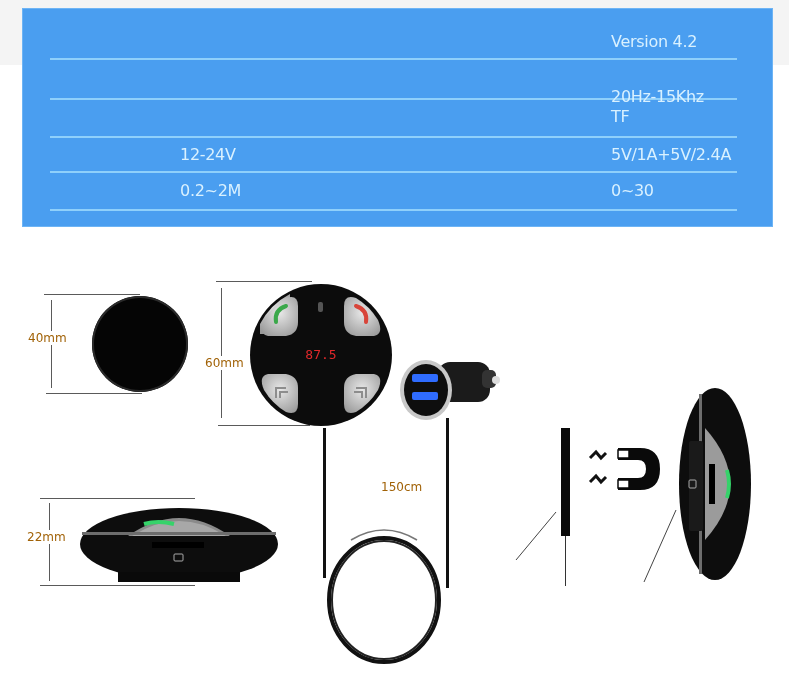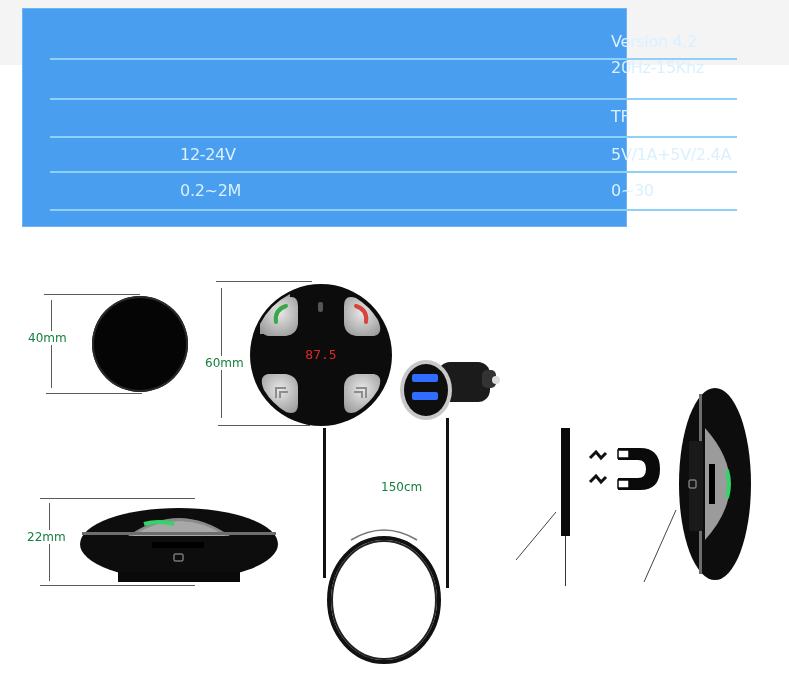--- a/index.html
+++ b/index.html
@@ -3,51 +3,51 @@
 <meta charset="utf-8">
 <style>
   html, body { margin: 0; padding: 0; }
   body {
     width: 789px; height: 699px; position: relative; overflow: hidden;
     background: #ffffff;
     font-family: "Liberation Sans", "DejaVu Sans", sans-serif;
   }
   .top-band { position: absolute; left: 0; top: 0; width: 789px; height: 65px; background: #f4f4f4; }
   .spec-panel {
-    position: absolute; left: 23px; top: 9px; width: 603px; height: 217px;
+    position: absolute; left: 23px; top: 9px; width: 749px; height: 217px;
     background: #4a9ef0; box-shadow: 0 0 0 1px #6db4f5;
   }
   .spec-rule { position: absolute; left: 27px; width: 687px; height: 2px; background: #8fd0fb; }
   .spec-text {
     position: absolute; color: #d9f1ff; font-size: 16px; line-height: 18px;
     font-family: "DejaVu Sans", sans-serif; letter-spacing: -0.3px; white-space: nowrap;
   }
   .spec-left { left: 157px; }
   .spec-right { left: 588px; }
 
   .dim-line { position: absolute; background: #5a5a5a; }
-  .dim-label { position: absolute; font-size: 12px; color: #15803d; font-family: "DejaVu Sans", sans-serif; background: #fff; padding: 0 1px; }
+  .dim-label { position: absolute; font-size: 12px; color: #a16207; font-family: "DejaVu Sans", sans-serif; background: #fff; padding: 0 1px; }
   .abs { position: absolute; }
 </style>
 </head>
 <body>
 
 <div class="top-band"></div>
 
 <div class="spec-panel">
   <div class="spec-rule" style="top:49px"></div>
   <div class="spec-rule" style="top:89px"></div>
   <div class="spec-rule" style="top:127px"></div>
   <div class="spec-rule" style="top:162px"></div>
   <div class="spec-rule" style="top:200px"></div>
 
   <span class="spec-text spec-left" style="top:24px"></span>
   <span class="spec-text spec-right" style="top:24px">Version 4.2</span>
 
-  <span class="spec-text spec-right" style="top:50px">20Hz-15Khz</span>
+  <span class="spec-text spec-right" style="top:79px">20Hz-15Khz</span>
 
   <span class="spec-text spec-left" style="top:99px"></span>
   <span class="spec-text spec-right" style="top:99px">TF</span>
 
   <span class="spec-text spec-left" style="top:137px">12-24V</span>
   <span class="spec-text spec-right" style="top:137px">5V/1A+5V/2.4A</span>
 
   <span class="spec-text spec-left" style="top:173px">0.2~2M</span>
   <span class="spec-text spec-right" style="top:173px">0~30</span>
 </div>

